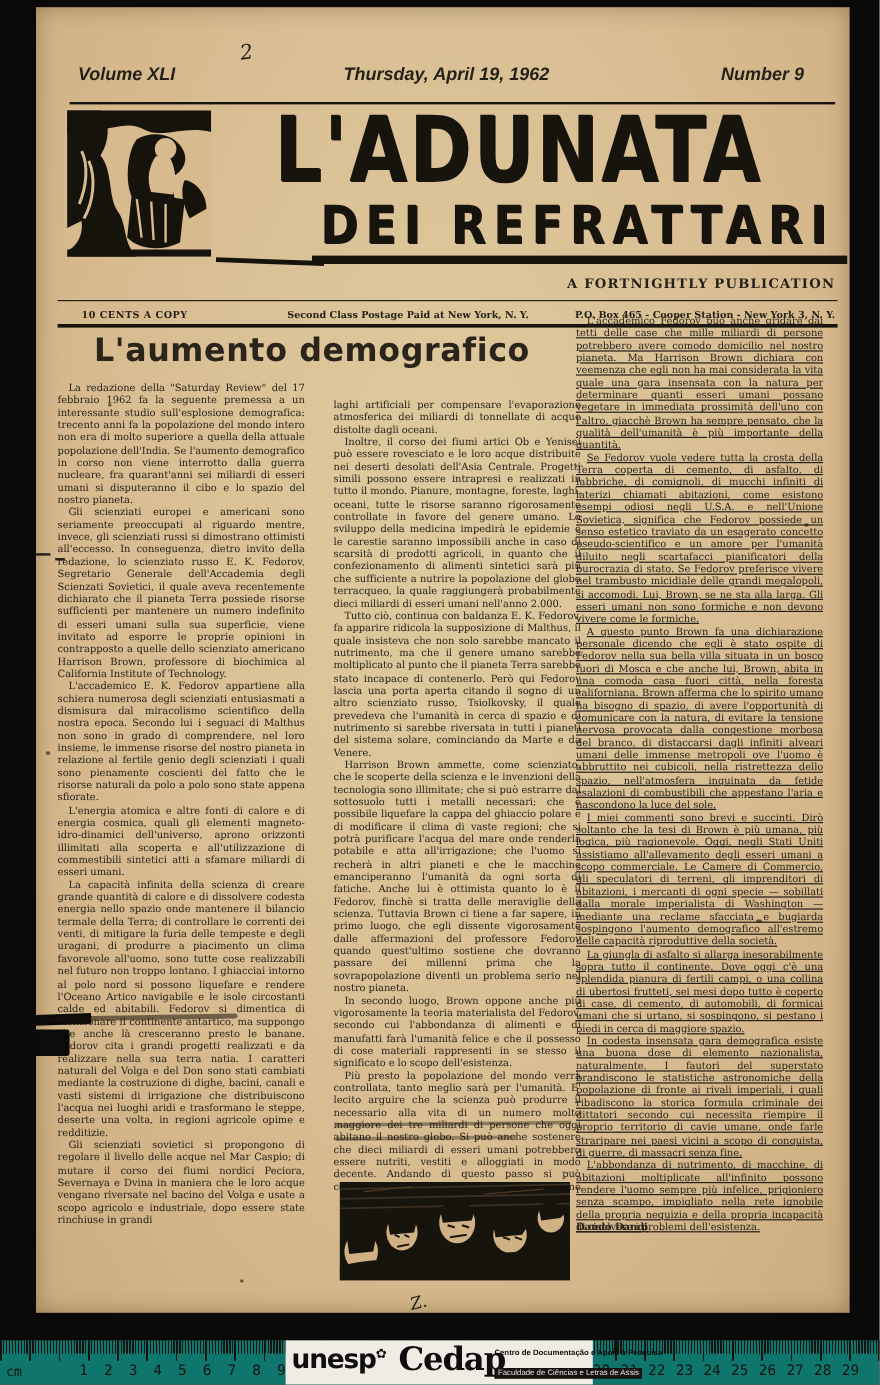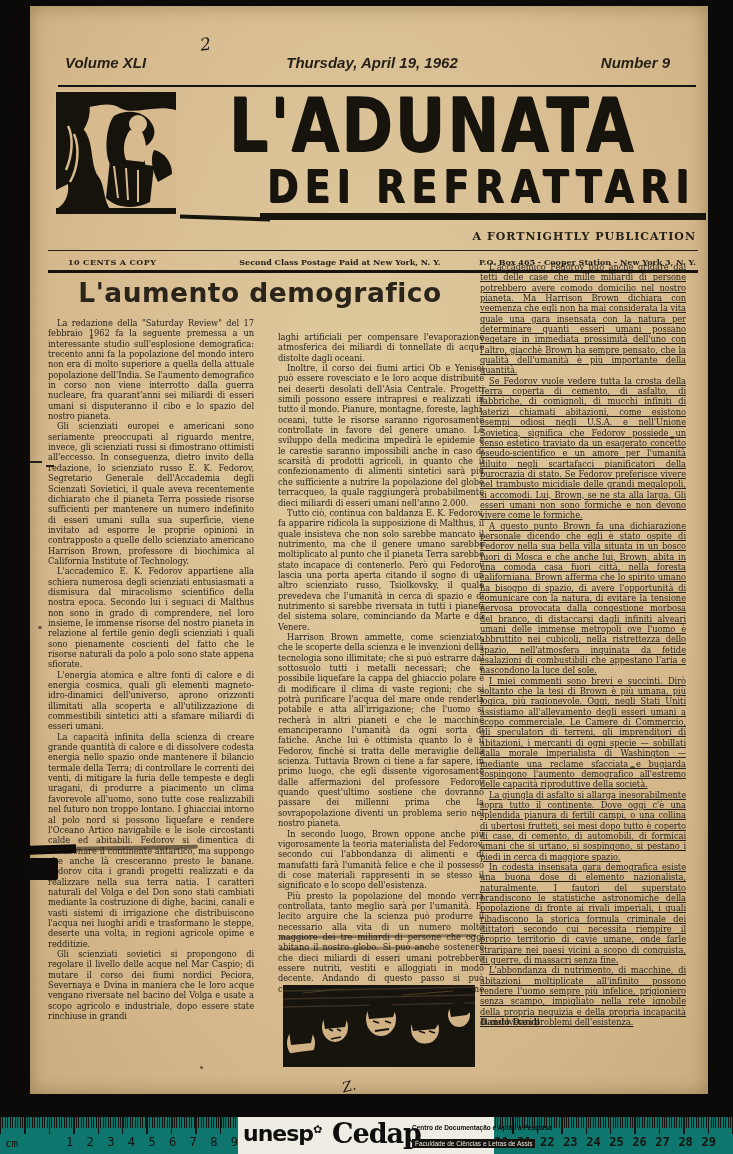--- a/index.html
+++ b/index.html
@@ -89,21 +89,21 @@
     position:absolute;left:0;bottom:0;width:733px;height:37px;
     background:#0f766e;
   }
   .ticks-fine{position:absolute;top:0;left:0;right:0;height:11px;
     background:repeating-linear-gradient(90deg,#15130f 0 1px,transparent 1px 2.45px);}
   .ticks-cm{position:absolute;top:0;left:0;right:0;height:17px;
     background:repeating-linear-gradient(90deg,#15130f 0 1.4px,transparent 1.4px 24.4px);}
   .ruler-cover{position:absolute;top:0;left:238px;width:256px;height:37px;background:#efece4;}
   .ruler-nums{position:absolute;top:18px;font:12px "DejaVu Sans Mono",monospace;color:#15130f;display:flex;justify-content:space-between;}
   .nums-left{left:66px;width:172px;}
-  .nums-right{left:494px;width:222px;font-weight:bold;}
+  .nums-right{left:494px;width:222px;}
   .cm-label{position:absolute;left:5px;top:20px;font:11px "DejaVu Sans Mono",monospace;color:#15130f;}
   .unesp{position:absolute;left:243px;top:4px;font:bold 22px "DejaVu Sans",sans-serif;letter-spacing:-1px;color:#0f0e0c;}
   .unesp .flower{font-size:11px;vertical-align:super;letter-spacing:0;}
   .cedap{position:absolute;left:332px;top:1px;font:bold 27px "DejaVu Serif",serif;letter-spacing:-1px;color:#0f0e0c;}
   .cedap-tag{position:absolute;left:412px;top:7px;width:120px;}
   .cedap-tag .t1{font:bold 6.5px "Liberation Sans",sans-serif;color:#0f0e0c;white-space:nowrap;}
   .cedap-tag .t2{margin-top:1px;font:6.5px "Liberation Sans",sans-serif;background:#15130f;color:#e8e4da;padding:1px 3px;white-space:nowrap;display:inline-block;}
 </style>
 </head>
 <body>

